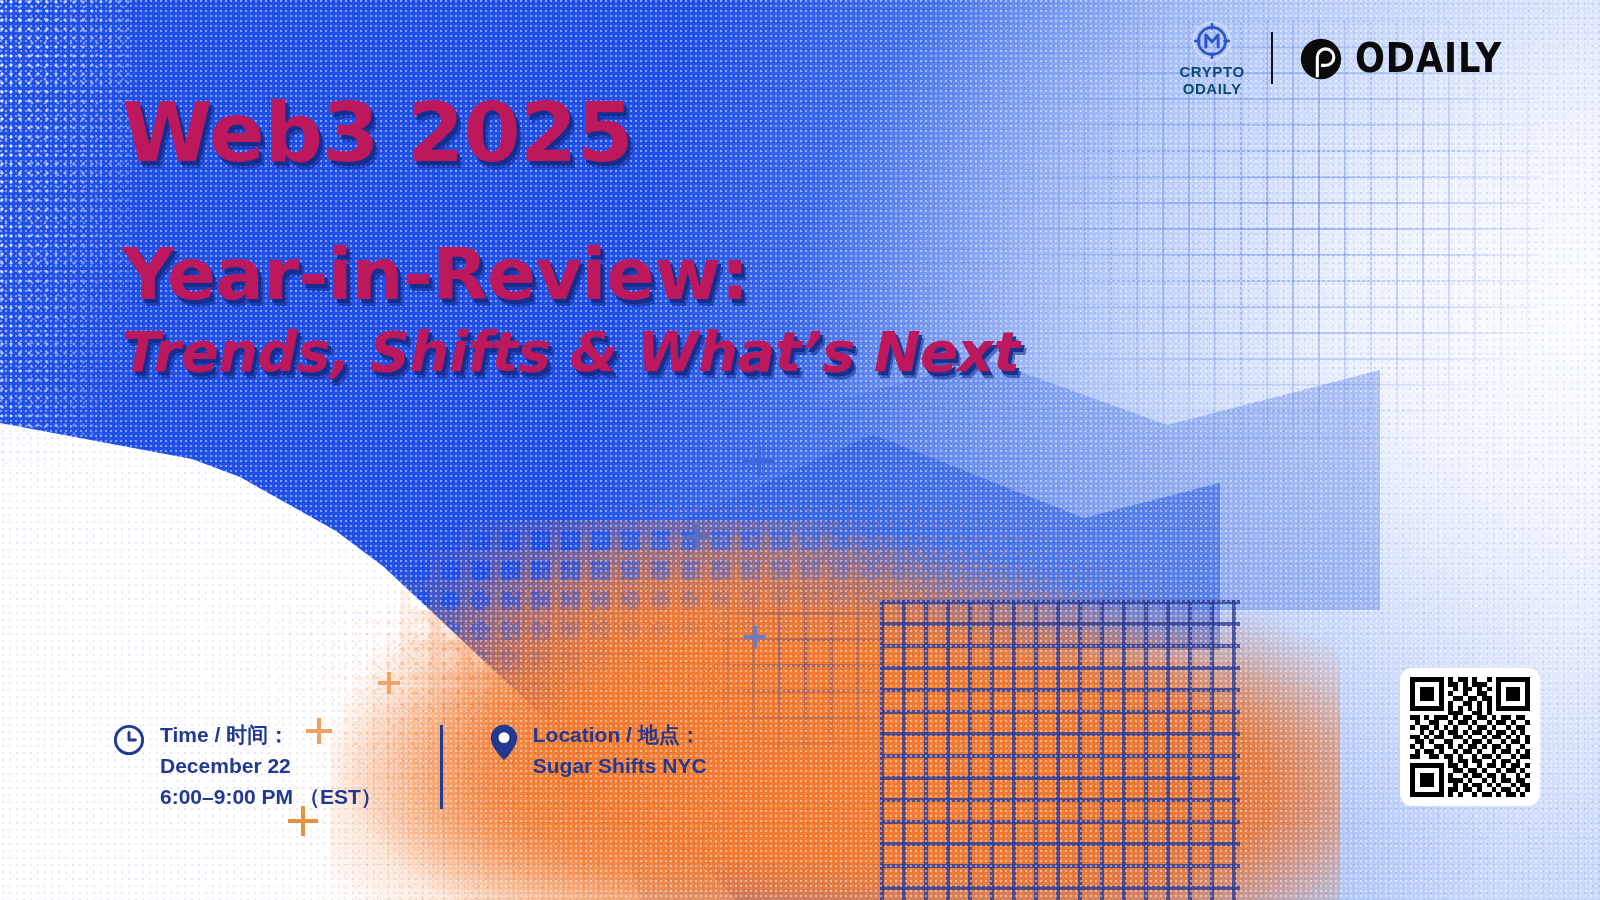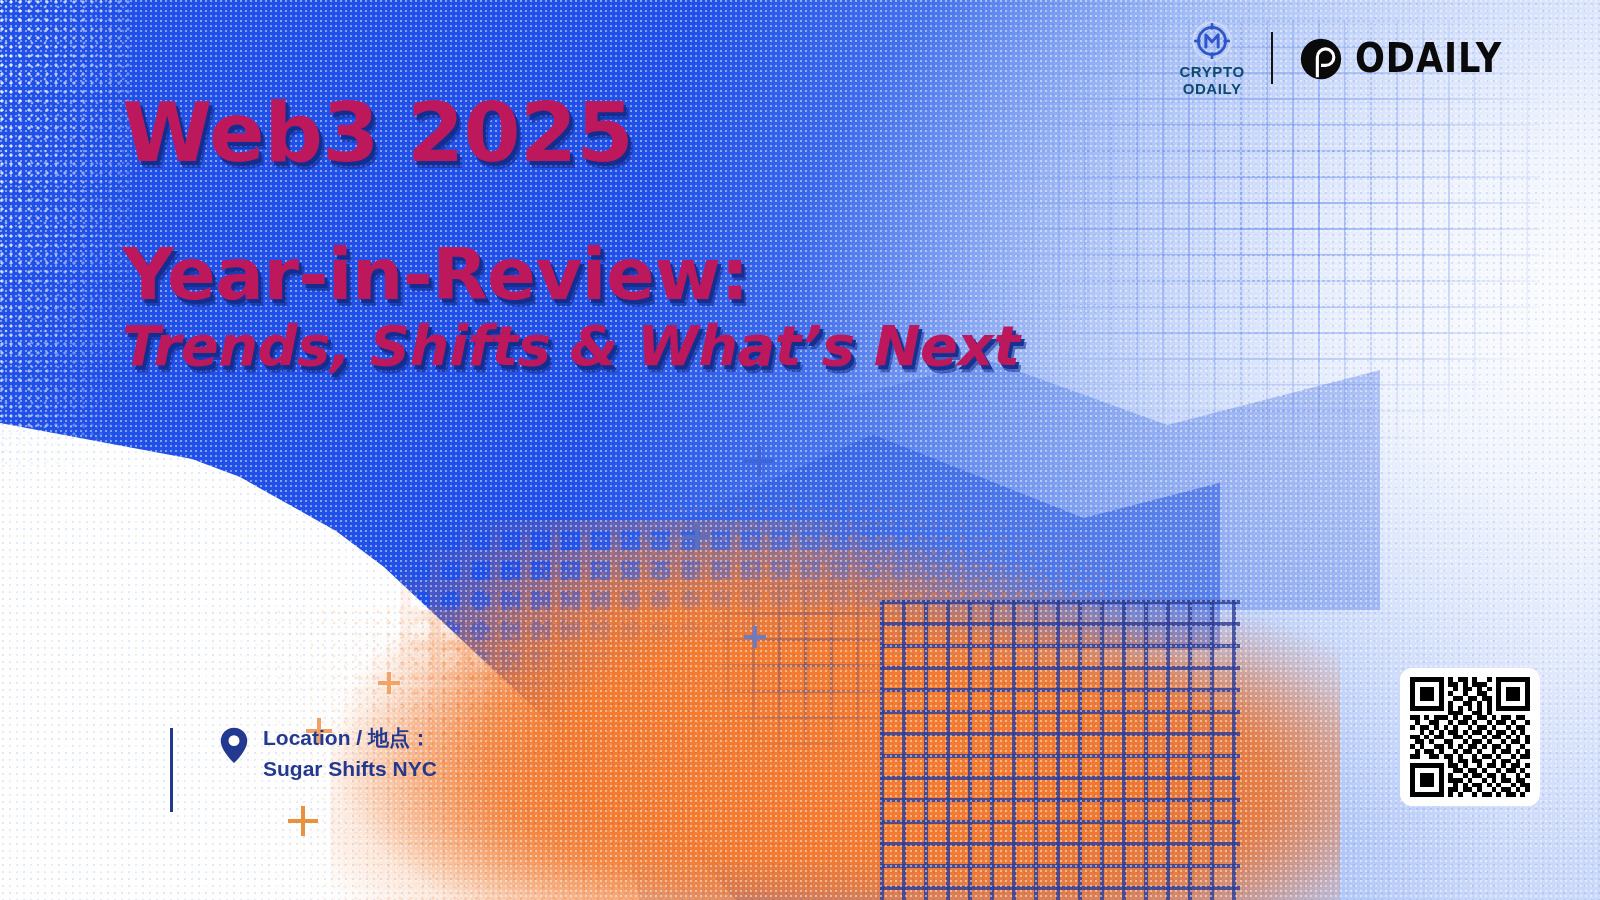--- a/index.html
+++ b/index.html
@@ -171,21 +171,21 @@
     font-weight: 900;
     letter-spacing: -0.5px;
     line-height: 1.0;
     white-space: nowrap;
     text-shadow:
       3px 4px 0 rgba(18,44,140,0.92),
       5px 7px 0 rgba(18,44,140,0.55);
     font-family: "DejaVu Sans", sans-serif;
   }
   .hl-1 { font-size: 82px; margin-bottom: 64px; }
-  .hl-2 { font-size: 72px; margin-bottom: 8px; }
+  .hl-2 { font-size: 72px; margin-bottom: 14px; }
   .hl-3 { font-size: 56px; font-style: italic; }
 
   
   .logo-bar {
     position: absolute;
     right: 78px; top: 20px;
     display: flex;
     align-items: center;
     gap: 26px;
     z-index: 30;
@@ -309,20 +309,33 @@
         <circle cx="24" cy="24" r="22" fill="#0A0A0A"></circle>
         <path d="M20 44 L20 22 a9 9 0 0 1 9 -9 a9 9 0 0 1 0 18 l-5 0" fill="none" stroke="#ffffff" stroke-width="3.4"></path>
       </svg>
       <div class="odaily-text">ODAILY</div>
     </div>
 
   </div>
 
   <div class="info-bar">
 
+    <div class="info-block">
+      <span class="info-icon">
+        <svg viewBox="0 0 40 40" width="34" height="34" aria-hidden="true">
+          <circle cx="20" cy="20" r="16" fill="none" stroke="#23398F" stroke-width="3.4"></circle>
+          <path d="M20 11 L20 20 L27.5 20" fill="none" stroke="#23398F" stroke-width="3.4" stroke-linecap="round" stroke-linejoin="round"></path>
+        </svg>
+      </span>
+      <div class="info-lines">
+        <div>Time / 时间：</div>
+        <div>December 22</div>
+        <div>6:00–9:00 PM （EST）</div>
+      </div>
+    </div>
 
     <div class="info-sep"></div>
 
     <div class="info-block">
       <span class="info-icon">
         <svg viewBox="0 0 34 44" width="30" height="39" aria-hidden="true">
           <path d="M17 2 C8.7 2 2 8.7 2 17 C2 28 17 42 17 42 C17 42 32 28 32 17 C32 8.7 25.3 2 17 2 Z" fill="#23398F"></path>
           <circle cx="17" cy="16.5" r="6.2" fill="#ffffff"></circle>
         </svg>
       </span>

